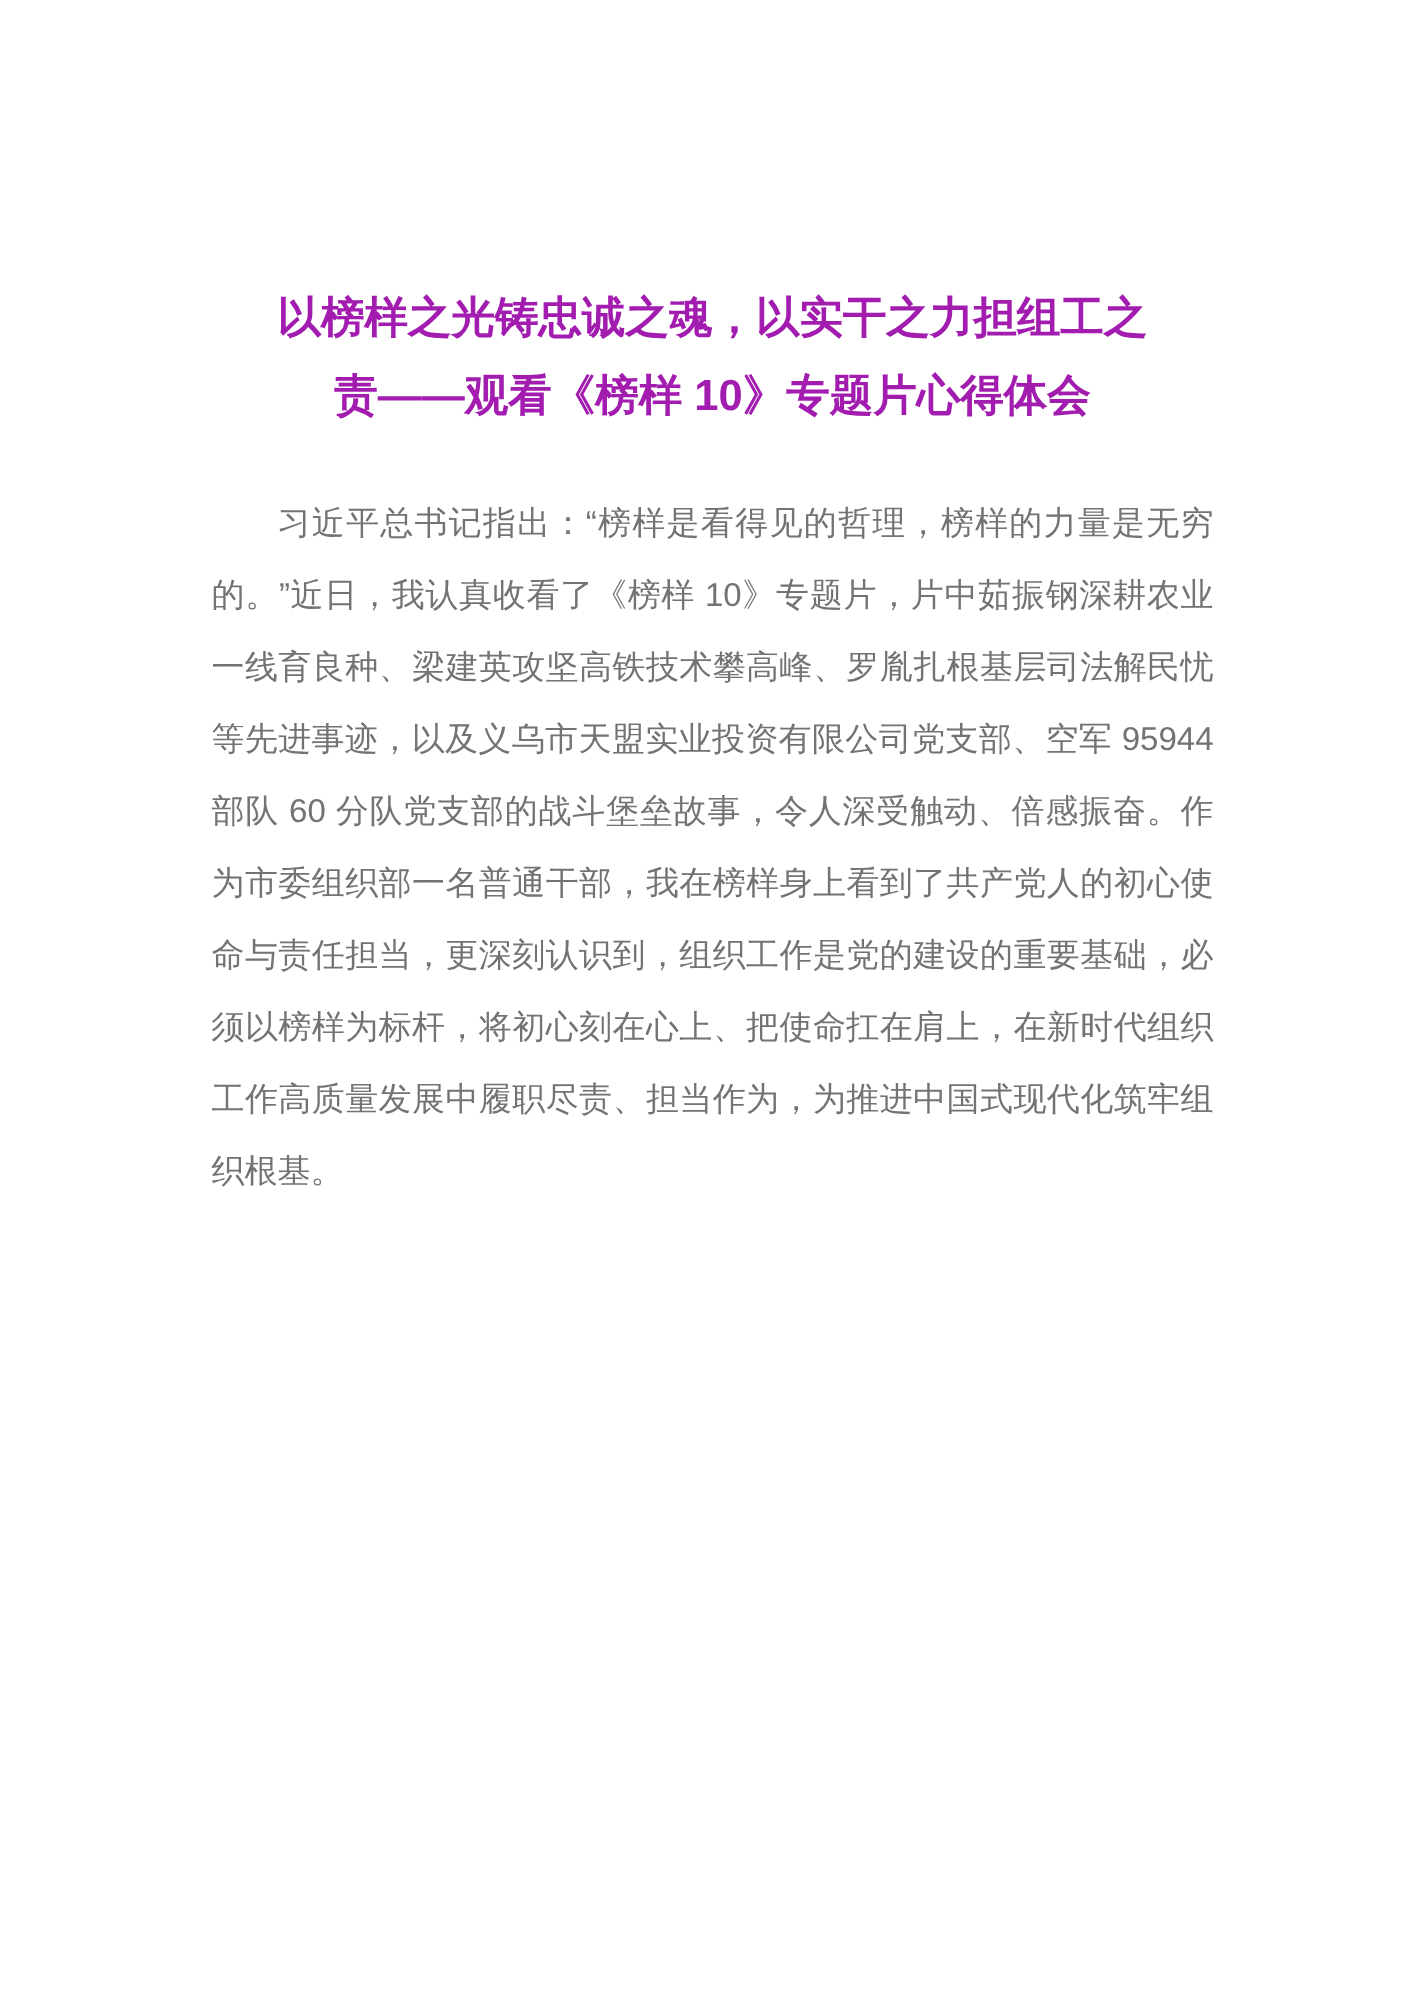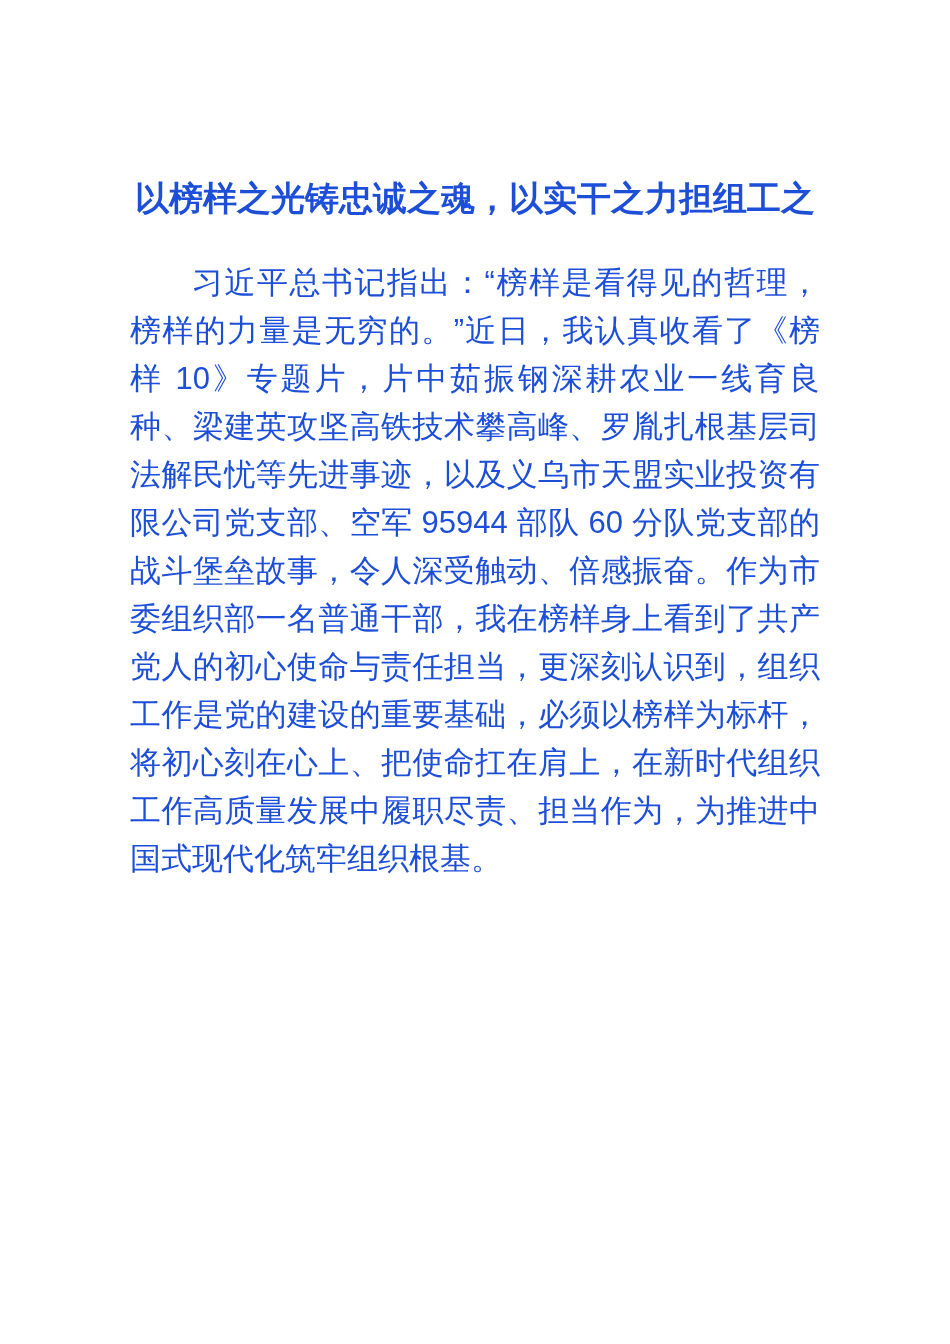--- a/index.html
+++ b/index.html
@@ -16,49 +16,50 @@
   }
   .page {
     box-sizing: border-box;
     width: 950px;
     height: 1344px;
     padding: 172px 124px 0 124px;
     background: #ffffff;
     overflow: hidden;
   }
   .doc-title {
-    margin: 0;
-    font-size: 34px;
+    margin: 14px;
+    font-size: 29px;
     font-weight: 700;
     line-height: 52px;
     text-align: center;
-    color: #1d4ed8;
+    color: #a21caf;
   }
   .title-line {
     display: block;
     white-space: nowrap;
   }
   .doc-body {
     margin-top: 35px;
   }
   .doc-body p {
-    margin: 6px;
-    font-size: 31px;
+    margin: 17px;
+    font-size: 22px;
     font-weight: 400;
     line-height: 48px;
     text-align: justify;
     text-justify: inter-ideograph;
     text-indent: 2em;
-    color: #1d4ed8;
+    color: #737373;
     word-break: break-all;
   }
 </style>
 </head>
 <body>
 
 <div class="page">
   <h1 class="doc-title">
     <span class="title-line">以榜样之光铸忠诚之魂，以实干之力担组工之</span>
+    <span class="title-line">责——观看《榜样 10》专题片心得体会</span>
   </h1>
   <div class="doc-body">
     <p>习近平总书记指出：“榜样是看得见的哲理，榜样的力量是无穷的。”近日，我认真收看了《榜样 10》专题片，片中茹振钢深耕农业一线育良种、梁建英攻坚高铁技术攀高峰、罗胤扎根基层司法解民忧等先进事迹，以及义乌市天盟实业投资有限公司党支部、空军 95944 部队 60 分队党支部的战斗堡垒故事，令人深受触动、倍感振奋。作为市委组织部一名普通干部，我在榜样身上看到了共产党人的初心使命与责任担当，更深刻认识到，组织工作是党的建设的重要基础，必须以榜样为标杆，将初心刻在心上、把使命扛在肩上，在新时代组织工作高质量发展中履职尽责、担当作为，为推进中国式现代化筑牢组织根基。</p>
   </div>
 </div>
 
 </body></html>

